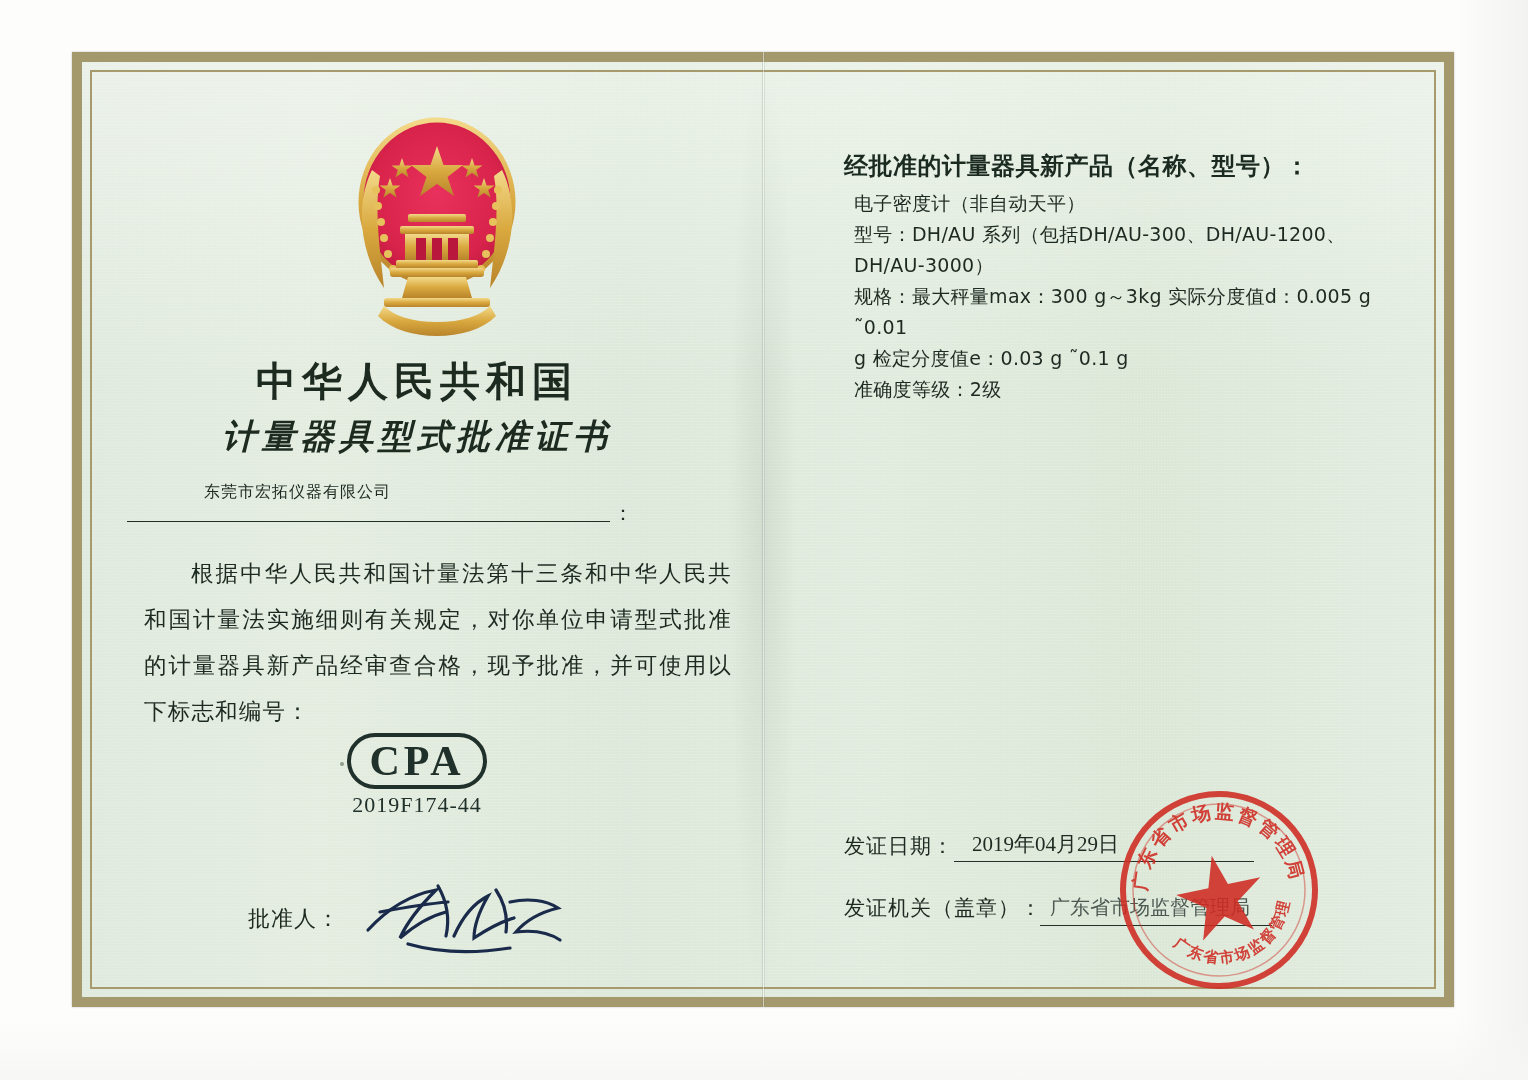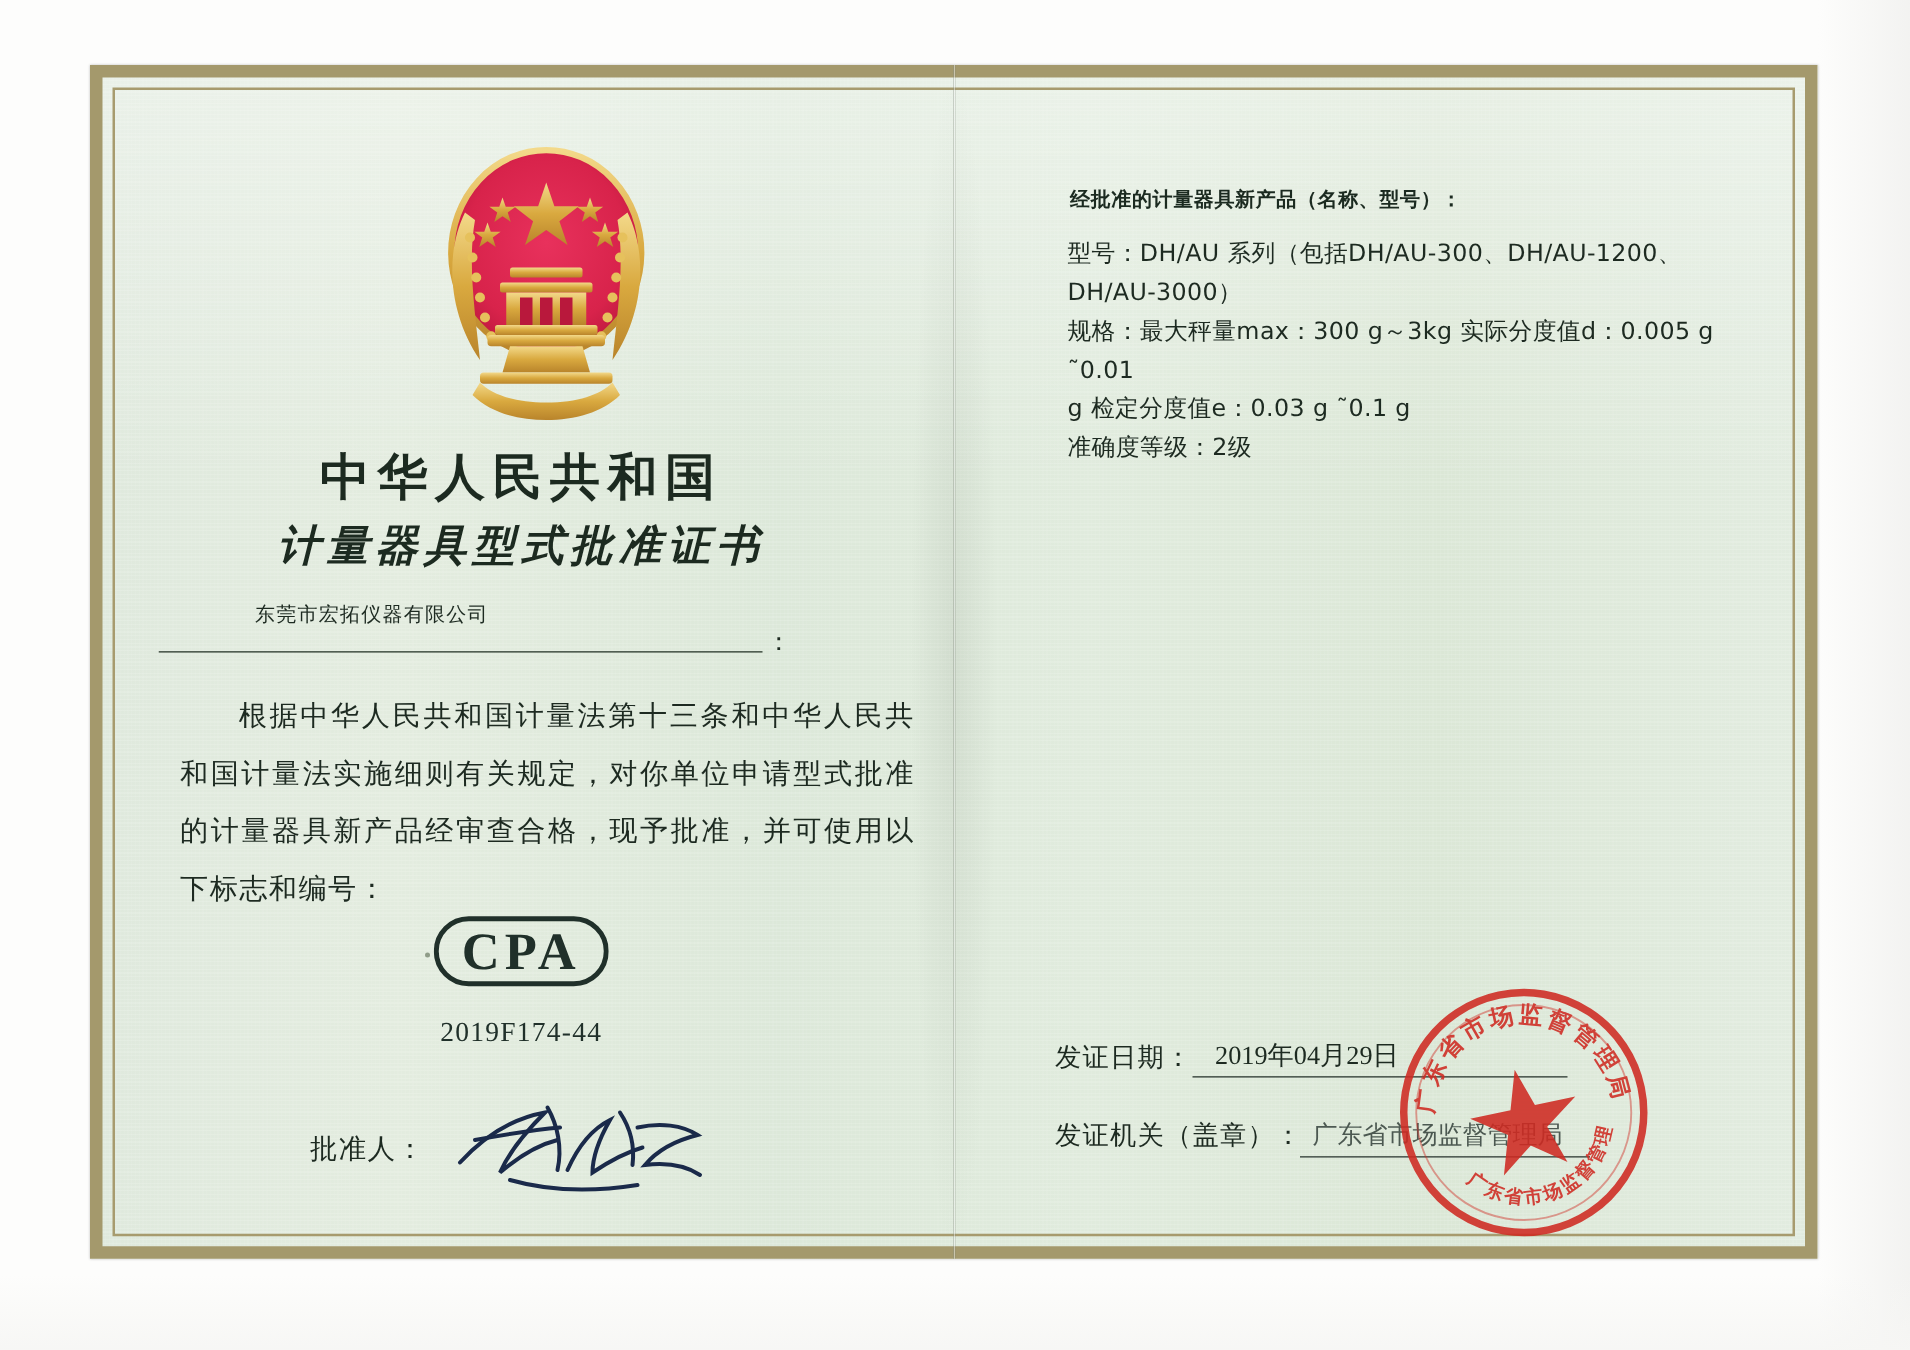--- a/index.html
+++ b/index.html
@@ -178,21 +178,21 @@
     text-align: center;
   }
   .cpa {
     display: inline-block;
     position: relative;
     width: 140px;
     height: 56px;
   }
   .cpa svg { display:block; }
   .mark-number {
-    margin-top: 20px;
+    margin-top: 0;
     font-family: "Liberation Serif", serif;
     font-size: 22px;
     color: #20302a;
     letter-spacing: 1px;
   }
 
   .approver {
     position: absolute;
     left: 146px;
     top: 822px;
@@ -212,25 +212,25 @@
   
   .right-page {
     position: absolute;
     left: 700px;
     top: 30px;
     width: 650px;
     height: 895px;
   }
   .prod-heading {
     position: absolute;
-    left: 84px;
+    left: 72px;
     top: 68px;
     font-family: Liberation Sans, sans-serif;
     font-weight: bold;
-    font-size: 16px;
+    font-size: 24px;
     color: #1b2a20;
     letter-spacing: 0.5px;
   }
   .prod-lines {
     position: absolute;
     left: 82px;
     top: 106px;
     width: 560px;
     font-family: "DejaVu Sans", sans-serif;
     font-size: 19px;
@@ -442,20 +442,21 @@
             <path d="M58 84 C86 92 122 94 160 88"></path>
           </g>
         </svg>
       </div>
     </div>
 
     <div class="right-page">
       <div class="prod-heading">经批准的计量器具新产品（名称、型号）：</div>
 
       <div class="prod-lines">
+        <div>电子密度计（非自动天平）</div>
         <div>型号：DH/AU 系列（包括DH/AU-300、DH/AU-1200、DH/AU-3000）</div>
         <div>规格：最大秤量max：300 g～3kg 实际分度值d：0.005 g ˜0.01</div>
         <div>g 检定分度值e：0.03 g ˜0.1 g</div>
         <div>准确度等级：2级</div>
       </div>
 
       <div class="issue-date-row">发证日期：</div>
       <div class="issue-date-value">2019年04月29日</div>
       <div class="issue-date-underline"></div>
 

